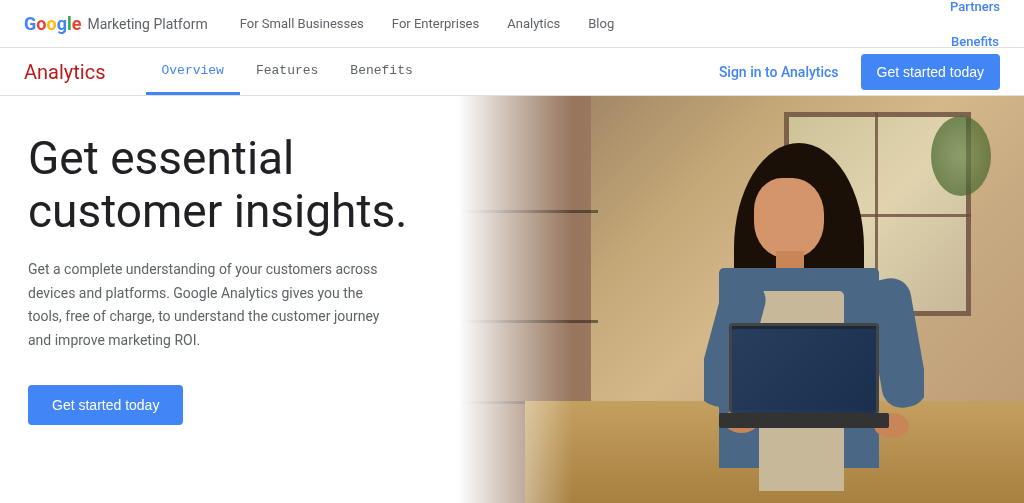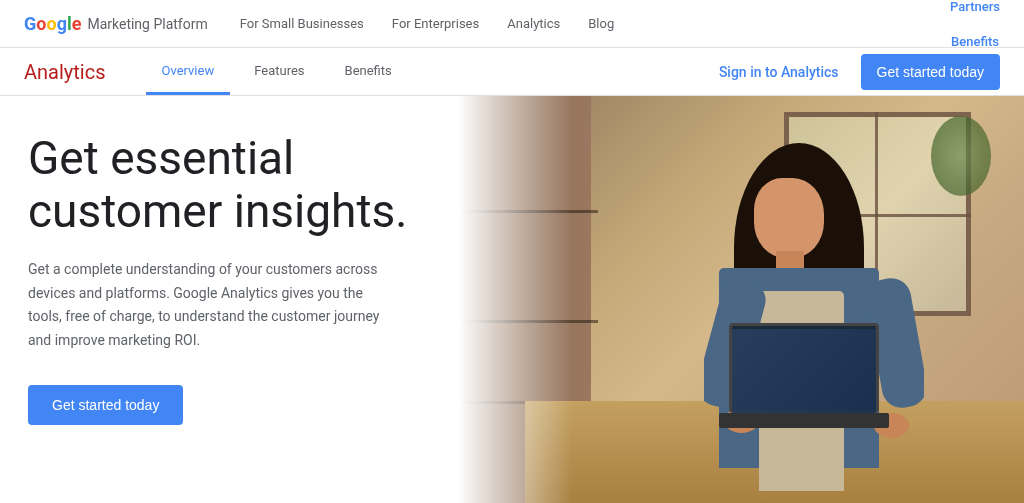--- a/index.html
+++ b/index.html
@@ -29,21 +29,21 @@
   <div style="display:flex;gap:20px;align-items:center;flex-direction:column;">
     <a style="font-size:13px;color:#4285F4;text-decoration:none;font-weight:500;cursor:pointer;">Partners</a>
     <a style="font-size:13px;color:#4285F4;text-decoration:none;font-weight:500;cursor:pointer;">Benefits</a>
   </div>
 </nav>
 
 <nav style="display:flex;align-items:center;padding:0 24px;height:48px;border-bottom:1px solid #e0e0e0;background:#fff;position:relative;">
   <div style="font-size:20px;font-weight:400;color:#b91c1c;margin-right:40px;">
     <span>Analytics</span>
   </div>
-  <div style="display:flex;gap:8px;flex:1;">
+  <div style="display:flex;gap:0;flex:1;font-family:Liberation Mono, monospace;">
     <a style="font-size:13px;color:#4285F4;text-decoration:none;padding:14px 16px;cursor:pointer;position:relative;border-bottom:3px solid #4285F4;">Overview</a>
     <a style="font-size:13px;color:#5f6368;text-decoration:none;padding:14px 16px;cursor:pointer;border-bottom:3px solid transparent;">Features</a>
     <a style="font-size:13px;color:#5f6368;text-decoration:none;padding:14px 16px;cursor:pointer;border-bottom:3px solid transparent;">Benefits</a>
   </div>
   <div style="display:flex;align-items:center;gap:22px;">
     <a style="font-size:14px;color:#4285F4;text-decoration:none;font-weight:500;cursor:pointer;white-space:nowrap;">Sign in to Analytics</a>
     <button style="background:#4285F4;color:#fff;border:none;border-radius:4px;padding:10px 16px;font-size:14px;font-weight:500;cursor:pointer;white-space:nowrap;">Get started today</button>
   </div>
 </nav>
 

